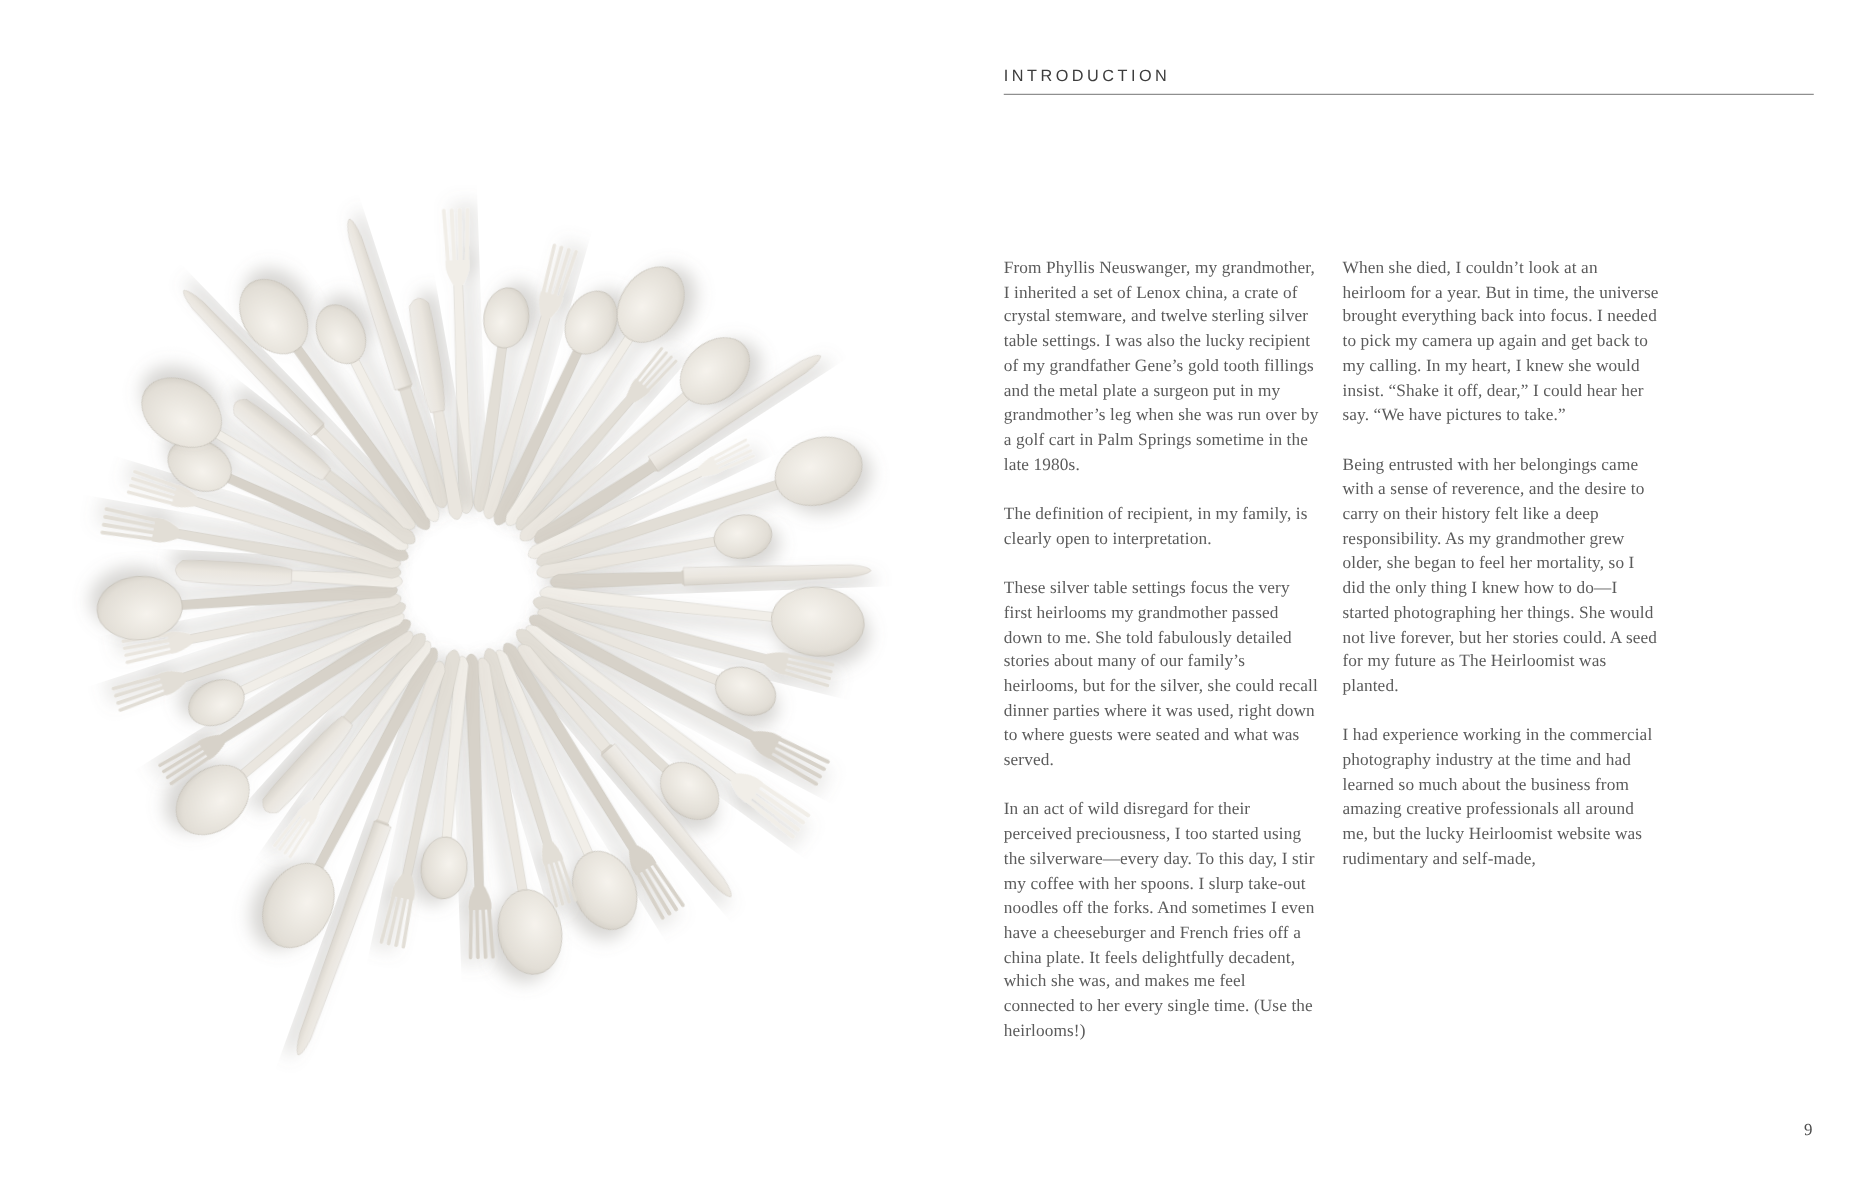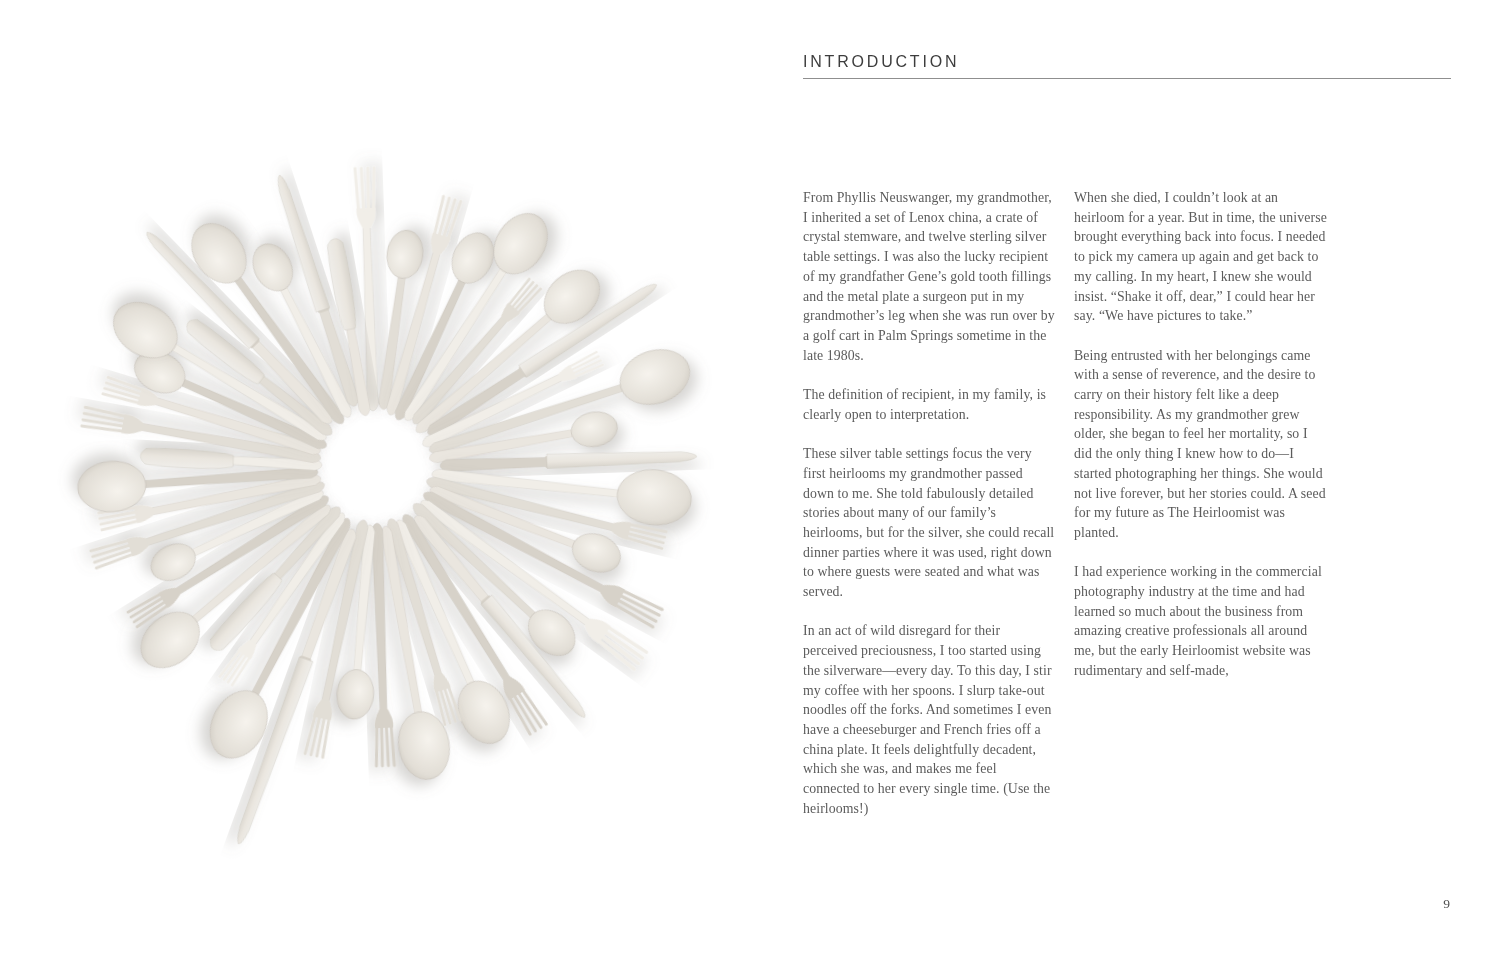--- a/index.html
+++ b/index.html
@@ -6,25 +6,25 @@
   body{width:1500px;height:957px;position:relative;font-family:"Liberation Serif",serif;
        -webkit-font-smoothing:antialiased;}
   .spread{position:absolute;inset:0;background:#ffffff;overflow:hidden;}
 
   
   .photo{position:absolute;left:-45px;top:48px;width:840px;height:840px;}
   .photo svg{width:100%;height:100%;display:block;}
 
   
   .running-head{position:absolute;left:803px;top:53px;width:648px;}
-  .running-head .title{font-family:"Liberation Sans",sans-serif;font-size:16px;
+  .running-head .title{font-family:"Liberation Sans",sans-serif;font-size:13px;
        letter-spacing:2.8px;color:#3d3d3d;display:block;}
   .rule{margin-top:7px;border-top:1px solid #8f8f8f;height:0;}
 
-  .columns{position:absolute;left:803px;top:188px;width:524px;display:flex;gap:18px;}
+  .columns{position:absolute;left:803px;top:204px;width:524px;display:flex;gap:18px;}
   .col{width:253px;color:#5b5b5b;font-size:13.8px;line-height:19.7px;letter-spacing:0.1px;}
   .col p{margin:0 0 19.7px 0;}
 
   .folio{position:absolute;left:1420px;top:896px;width:30px;text-align:right;
        font-size:13.5px;color:#4d4d4d;}
 </style>
 </head>
 <body>
 
 <div class="spread">
@@ -342,20 +342,20 @@
     <div class="columns">
       <div class="col">
         <p>From Phyllis Neuswanger, my grandmother, I inherited a set of Lenox china, a crate of crystal stemware, and twelve sterling silver table settings. I was also the lucky recipient of my grandfather Gene’s gold tooth fillings and the metal plate a surgeon put in my grandmother’s leg when she was run over by a golf cart in Palm Springs sometime in the late 1980s.</p>
         <p>The definition of recipient, in my family, is clearly open to interpretation.</p>
         <p>These silver table settings focus the very first heirlooms my grandmother passed down to me. She told fabulously detailed stories about many of our family’s heirlooms, but for the silver, she could recall dinner parties where it was used, right down to where guests were seated and what was served.</p>
         <p>In an act of wild disregard for their perceived preciousness, I too started using the silverware—every day. To this day, I stir my coffee with her spoons. I slurp take-out noodles off the forks. And sometimes I even have a cheeseburger and French fries off a china plate. It feels delightfully decadent, which she was, and makes me feel connected to her every single time. (Use the heirlooms!)</p>
       </div>
       <div class="col">
         <p>When she died, I couldn’t look at an heirloom for a year. But in time, the universe brought everything back into focus. I needed to pick my camera up again and get back to my calling. In my heart, I knew she would insist. “Shake it off, dear,” I could hear her say. “We have pictures to take.”</p>
         <p>Being entrusted with her belongings came with a sense of reverence, and the desire to carry on their history felt like a deep responsibility. As my grandmother grew older, she began to feel her mortality, so I did the only thing I knew how to do—I started photographing her things. She would not live forever, but her stories could. A seed for my future as The Heirloomist was planted.</p>
-        <p>I had experience working in the commercial photography industry at the time and had learned so much about the business from amazing creative professionals all around me, but the early Heirloomist website was rudimentary and self-made,</p>
+        <p>I had experience working in the commercial photography industry at the time and had learned so much about the business from amazing creative professionals all around me, but the lucky Heirloomist website was rudimentary and self-made,</p>
       </div>
     </div>
 
     <div class="folio">9</div>
   </div>
 
 </div>
 
 </body></html>

